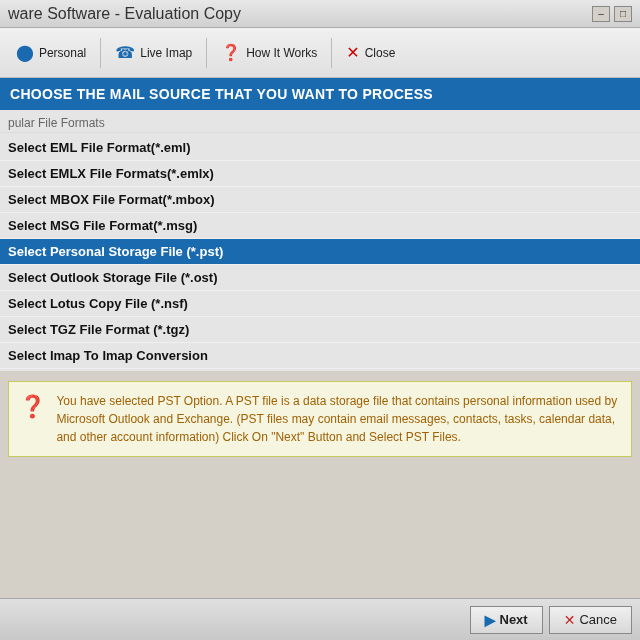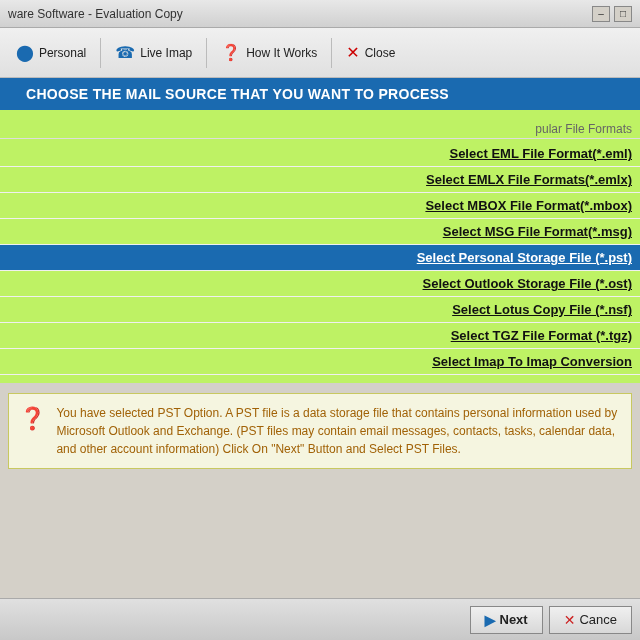--- a/index.html
+++ b/index.html
@@ -17,21 +17,21 @@
     .title-bar {
       background: linear-gradient(to bottom, #e8e8e8, #d0d0d0);
       height: 28px;
       display: flex;
       align-items: center;
       justify-content: space-between;
       padding: 0 8px;
       border-bottom: 1px solid #aaa;
     }
     .title-bar-text {
-      font-size: 12px;
+      font-size: 16px;
       color: #333;
     }
     .title-bar-buttons {
       display: flex;
       gap: 4px;
     }
     .title-bar-btn {
       width: 18px;
       height: 16px;
       background: #d4d0c8;
@@ -77,50 +77,48 @@
       background: #bbb;
       margin: 0 2px;
     }
 
     
     .header-bar {
       background: #1a6ab0;
       color: white;
       font-size: 14px;
       font-weight: bold;
-      padding: 8px 26px;
+      padding: 8px 10px;
       letter-spacing: 0.3px;
     }
 
     
     .main-content {
-      background: #bef264;
-      padding: 8px 0;
-      text-align: right;
+      background: #e5e5e5;
+      padding: 2px 0;
     }
     .section-label {
       color: #666;
       font-size: 12px;
       padding: 4px 8px 2px 8px;
       border-bottom: 1px solid #ddd;
       margin-bottom: 2px;
     }
     .file-format-list {
       list-style: none;
       padding: 0;
     }
     .file-format-item {
       padding: 5px 8px;
       cursor: pointer;
       font-size: 13px;
       font-weight: bold;
       color: #111;
       display: block;
       border-bottom: 1px solid #f0f0f0;
-      text-decoration: underline;
     }
     .file-format-item.selected {
       background: #1a6ab0;
       color: white;
     }
 
     
     .info-box-container {
       background: #f5f5e0;
       border: 1px solid #c8c860;

